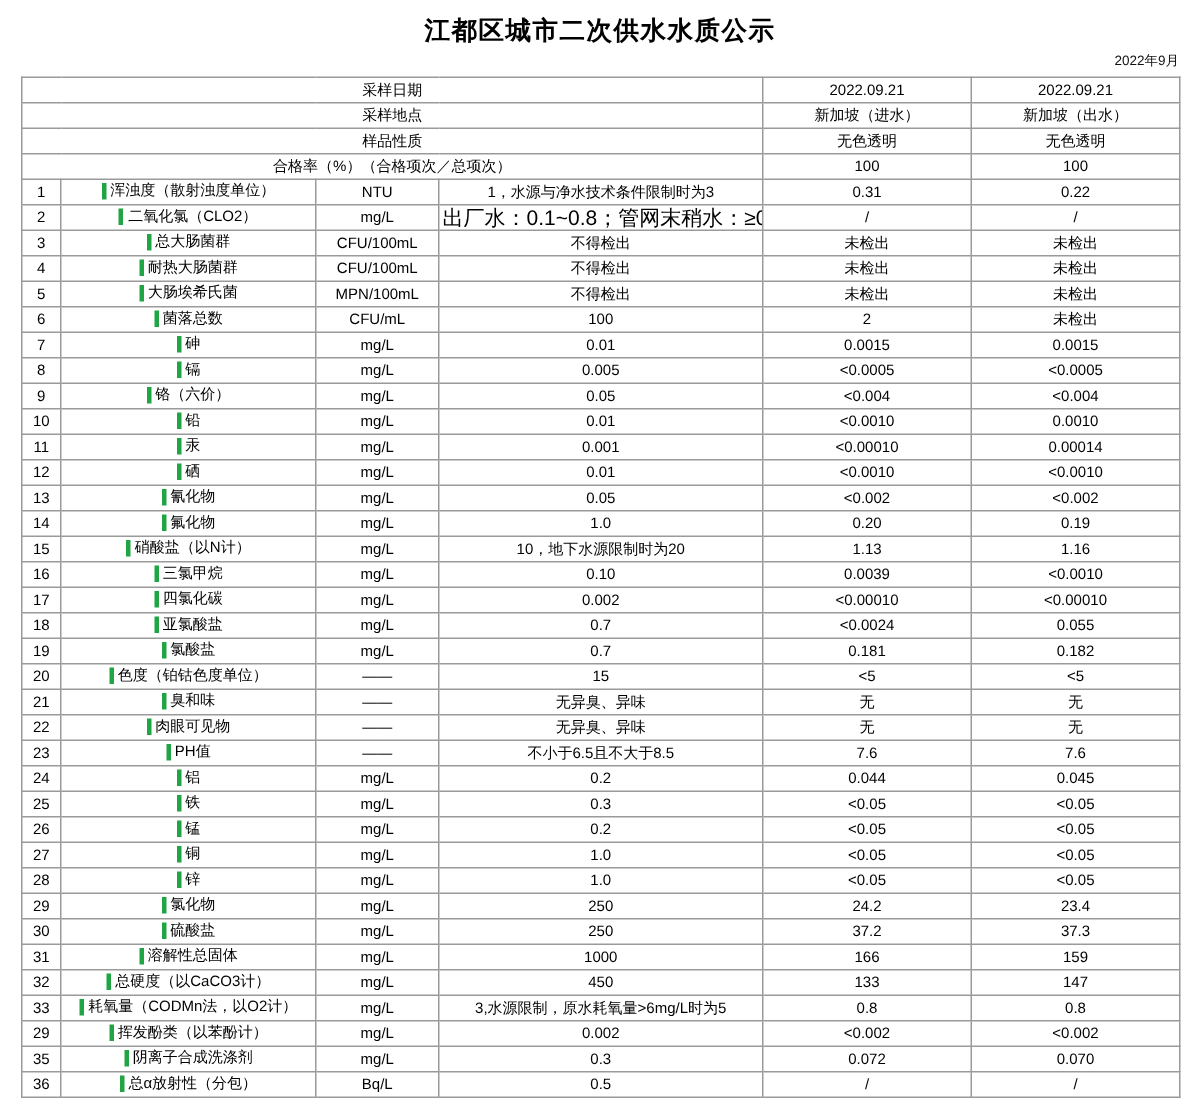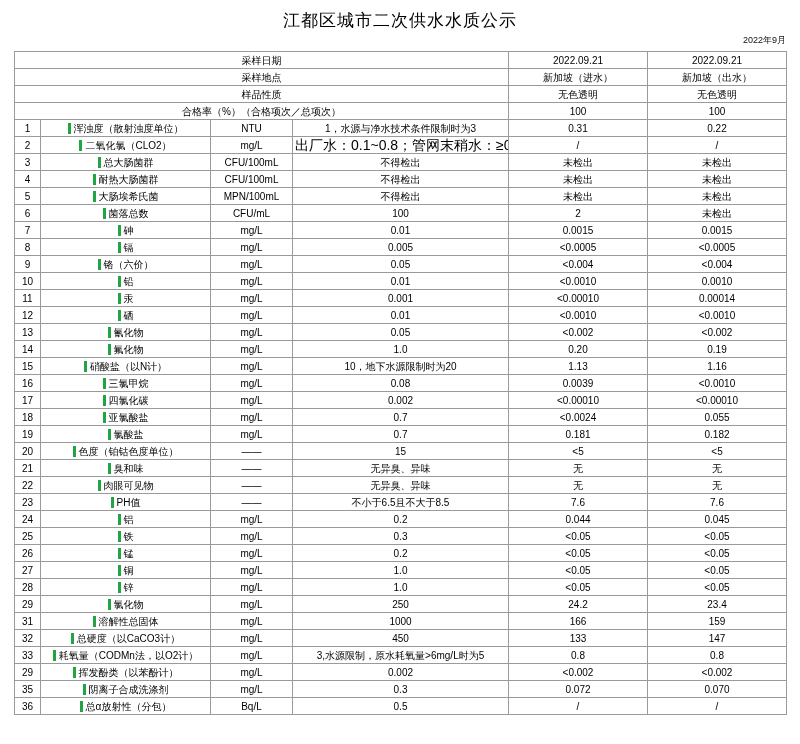--- a/index.html
+++ b/index.html
@@ -17,21 +17,21 @@
   .page {
     width: 800px;
     height: 744px;
     position: relative;
     box-sizing: border-box;
     padding: 0 14px;
   }
   .doc-title {
     text-align: center;
     font-size: 17px;
-    font-weight: normal;
+    font-weight: bold;
     letter-spacing: 1px;
     padding-top: 9px;
     font-family: "DejaVu Sans", "Liberation Sans", sans-serif;
   }
   .doc-subtitle {
     text-align: right;
     font-size: 9px;
     padding-top: 2px;
     padding-bottom: 4px;
     color: #111;
@@ -235,21 +235,21 @@
           <td class="item-cell"><span class="green-dot"></span><span class="txt">硝酸盐（以N计）</span></td>
           <td>mg/L</td>
           <td>10，地下水源限制时为20</td>
           <td>1.13</td>
           <td>1.16</td>
         </tr>
         <tr>
           <td>16</td>
           <td class="item-cell"><span class="green-dot"></span><span class="txt">三氯甲烷</span></td>
           <td>mg/L</td>
-          <td>0.08</td>
+          <td>0.10</td>
           <td>0.0039</td>
           <td>&lt;0.0010</td>
         </tr>
         <tr>
           <td>17</td>
           <td class="item-cell"><span class="green-dot"></span><span class="txt">四氯化碳</span></td>
           <td>mg/L</td>
           <td>0.002</td>
           <td>&lt;0.00010</td>
           <td>&lt;0.00010</td>
@@ -344,20 +344,28 @@
         </tr>
         <tr>
           <td>29</td>
           <td class="item-cell"><span class="green-dot"></span><span class="txt">氯化物</span></td>
           <td>mg/L</td>
           <td>250</td>
           <td>24.2</td>
           <td>23.4</td>
         </tr>
         <tr>
+          <td>30</td>
+          <td class="item-cell"><span class="green-dot"></span><span class="txt">硫酸盐</span></td>
+          <td>mg/L</td>
+          <td>250</td>
+          <td>37.2</td>
+          <td>37.3</td>
+        </tr>
+        <tr>
           <td>31</td>
           <td class="item-cell"><span class="green-dot"></span><span class="txt">溶解性总固体</span></td>
           <td>mg/L</td>
           <td>1000</td>
           <td>166</td>
           <td>159</td>
         </tr>
         <tr>
           <td>32</td>
           <td class="item-cell"><span class="green-dot"></span><span class="txt">总硬度（以CaCO3计）</span></td>

